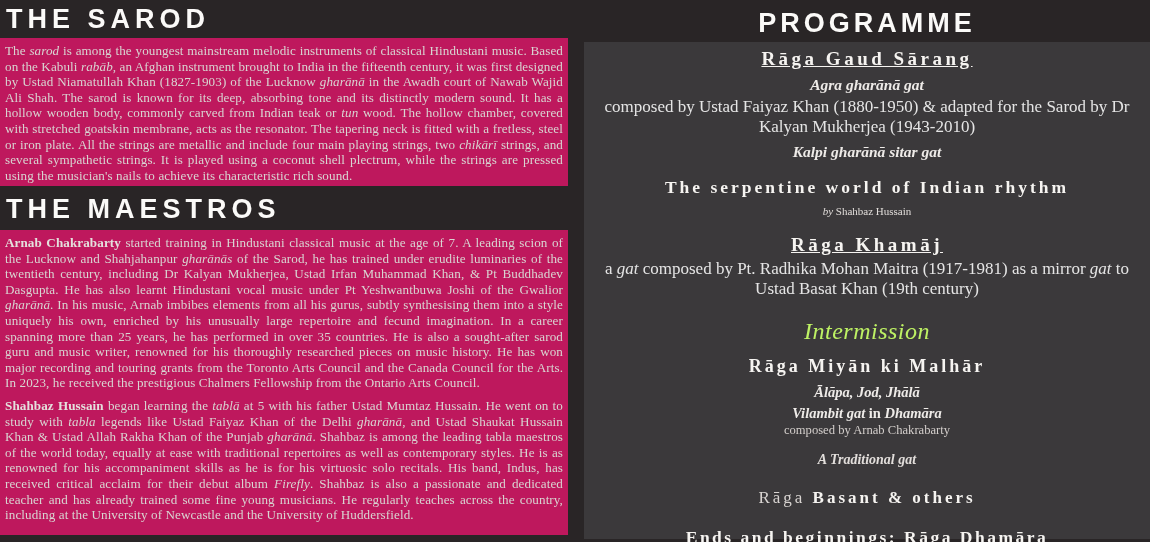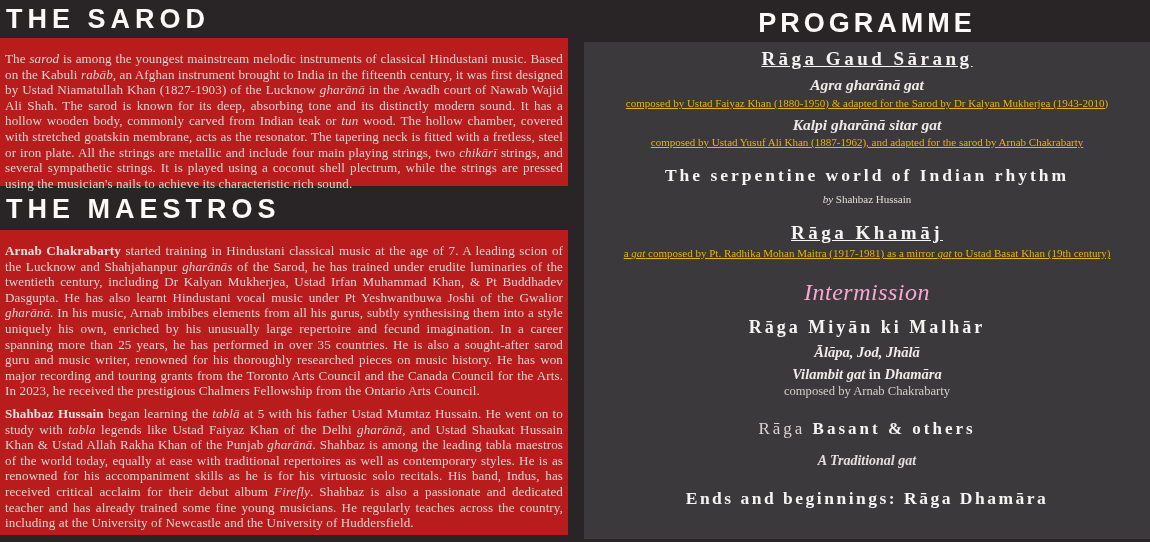--- a/index.html
+++ b/index.html
@@ -19,22 +19,22 @@
     font-family:"Liberation Sans", sans-serif;
     font-weight:bold; font-size:27px; letter-spacing:5px;
     color:#fbfaf8; white-space:nowrap;text-align:center;
   }
   .band.band2 { height:41px; margin-top:3px; }
   .band.band-r { justify-content:center; }
   .band.band-r h1 { padding:0; letter-spacing:4px; }
 
   
   .panel {
-    background:#b91c1c; color:#d9d5d2;
-    padding:13px 5px 4px 5px; box-sizing:border-box;
+    background:#be185d; color:#d9d5d2;
+    padding:5px 5px 4px 5px; box-sizing:border-box;
   }
   .panel-sarod    { height:148px; }
   .panel-maestros { height:305px; }
   .panel-r {
     height:497px; background:#3b393b;
     text-align:center; padding:2px 8px; box-sizing:border-box;
   }
   .para {
     margin:0; font-size:13.1px; line-height:15.6px;
     text-align:justify; letter-spacing:0.1px;
@@ -44,25 +44,25 @@
   .para .it { font-style:italic; }
 
   
   .pi { color:#e9e6e3; line-height:1.18; }
   .pi .it    { font-style:italic; }
   .pi .up    { font-style:normal; }
   .pi .light { font-weight:normal; color:#d8d4d1; }
   .pi.raga   { font-size:19px; font-weight:bold; letter-spacing:3.5px; color:#f6f4f1; margin-top:4px;text-decoration:underline; }
   .pi.gap-lg { margin-top:16px; }
   .pi.gat    { font-size:15.5px; font-weight:bold; font-style:italic; margin-top:6px; color:#eeebe8; }
-  .pi.credit { font-size:11px; margin-top:2px; color:#eab308;text-decoration:underline; }
+  .pi.credit { font-size:17px; margin-top:2px; color:#e5e5e5; }
   .pi.credit.after-raga { margin-top:3px; }
   .pi.talk   { font-size:17.5px; font-weight:bold; letter-spacing:3px; margin-top:16px; color:#f6f4f1; }
   .pi.byline { font-size:11px; margin-top:7px; color:#e0dcd9; }
-  .pi.intermission { font-size:24px; font-style:italic; letter-spacing:0.5px; margin-top:18px; color:#f9a8d4; }
+  .pi.intermission { font-size:24px; font-style:italic; letter-spacing:0.5px; margin-top:18px; color:#bef264; }
   .pi.raga2  { font-size:18px; font-weight:bold; letter-spacing:3px; margin-top:11px; color:#f6f4f1; }
   .pi.gat2   { font-size:14.5px; font-weight:bold; font-style:italic; margin-top:6px; color:#eeebe8; }
   .pi.tight  { margin-top:4px; }
   .pi.composed { font-size:12.6px; margin-top:1px; color:#d3cecb; }
   .pi.trad   { font-size:14px; font-style:italic; font-weight:bold; margin-top:14px; color:#e2dedb; }
   .pi.basant { font-size:17px; font-weight:bold; letter-spacing:3px; margin-top:20px; color:#f6f4f1; }
   .pi.finale { font-size:17.5px; font-weight:bold; letter-spacing:2.5px; margin-top:19px; color:#f6f4f1; }
 </style>
 </head>
 <body>
@@ -87,29 +87,28 @@
 
   <div class="right-col">
     <div class="band band-r">
       <h1>PROGRAMME</h1>
     </div>
     <div class="panel panel-r" id="panel-programme">
         <div class="pi raga"><span>Rāga Gaud Sārang</span></div>
         <div class="pi gat"><span>Agra gharānā gat</span></div>
         <div class="pi credit"><span>composed by Ustad Faiyaz Khan (1880-1950) &amp; adapted for the Sarod by Dr Kalyan Mukherjea (1943-2010)</span></div>
         <div class="pi gat"><span>Kalpi gharānā sitar gat</span></div>
-        <div class="pi credit"><span>composed by Ustad Yusuf Ali Khan (1887-1962), and adapted for the sarod by Arnab Chakrabarty</span></div>
         <div class="pi talk"><span>The serpentine world of Indian rhythm</span></div>
         <div class="pi byline"><span class="it">by </span><span>Shahbaz Hussain</span></div>
         <div class="pi raga gap-lg"><span>Rāga Khamāj</span></div>
         <div class="pi credit after-raga"><span>a </span><span class="it">gat</span><span> composed by Pt. Radhika Mohan Maitra (1917-1981) as a mirror </span><span class="it">gat</span><span> to Ustad Basat Khan (19th century)</span></div>
         <div class="pi intermission"><span>Intermission</span></div>
         <div class="pi raga2"><span>Rāga Miyān ki Malhār</span></div>
         <div class="pi gat2"><span>Ālāpa, Jod, Jhālā</span></div>
         <div class="pi gat2 tight"><span>Vilambit gat</span><span class="up"> in </span><span>Dhamāra</span></div>
         <div class="pi composed"><span>composed by Arnab Chakrabarty</span></div>
+        <div class="pi trad"><span>A Traditional gat</span></div>
         <div class="pi basant"><span class="light">Rāga </span><span>Basant &amp; others</span></div>
-        <div class="pi trad"><span>A Traditional gat</span></div>
         <div class="pi finale"><span>Ends and beginnings: Rāga Dhamāra</span></div>
       </div>
   </div>
 
 </div>
 
 </body></html>

